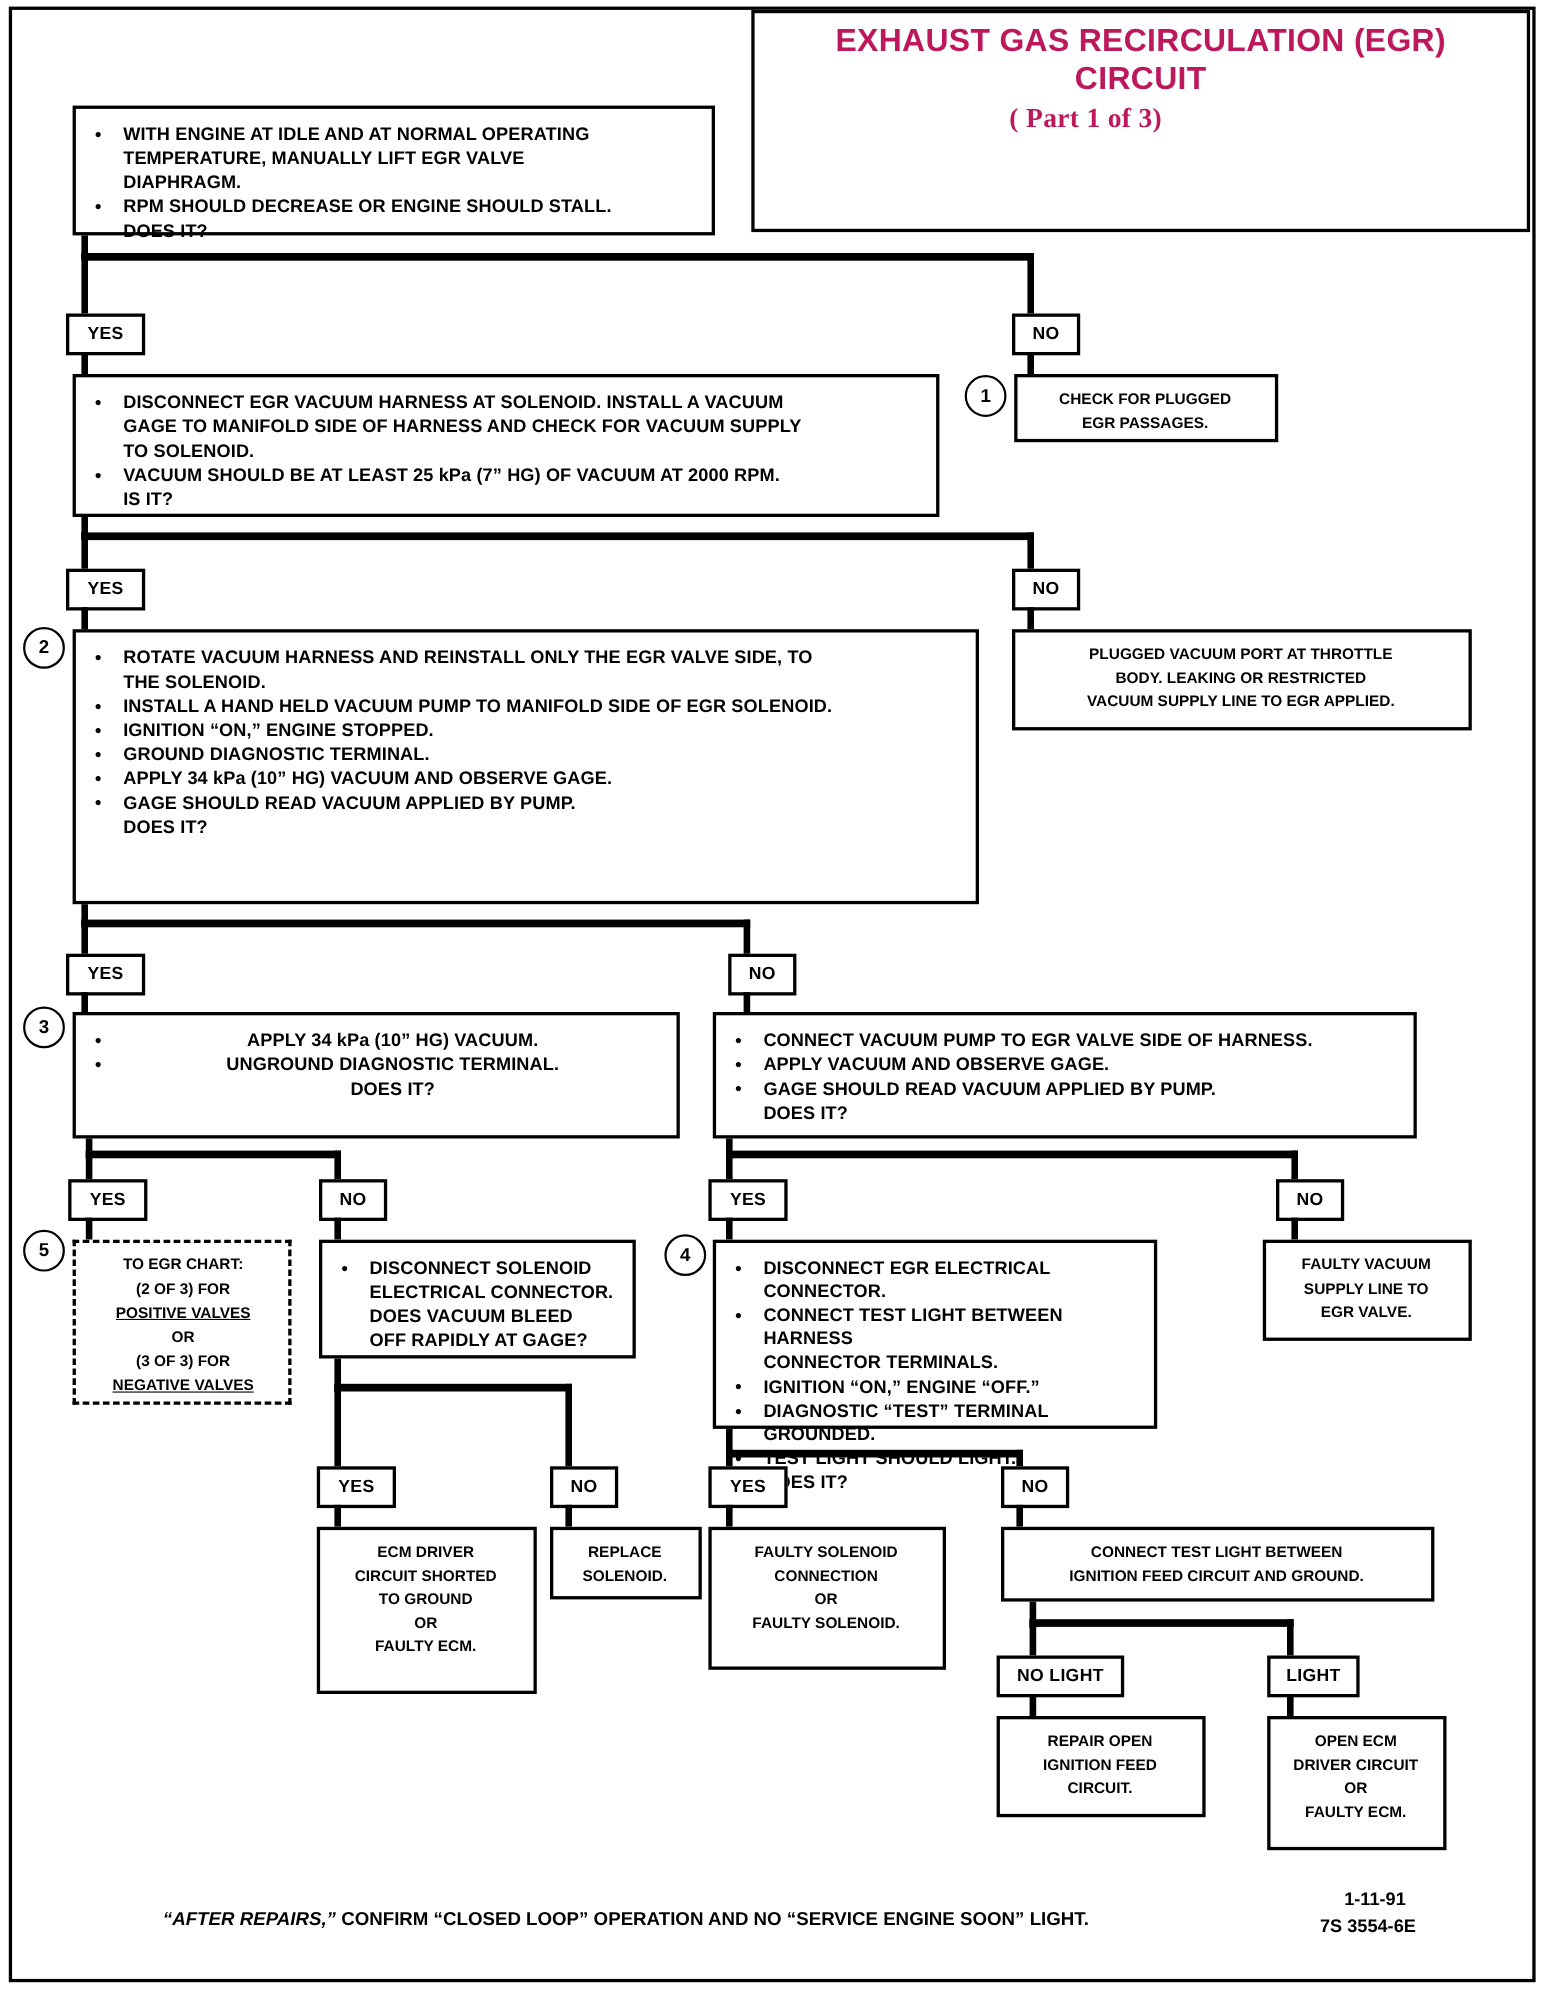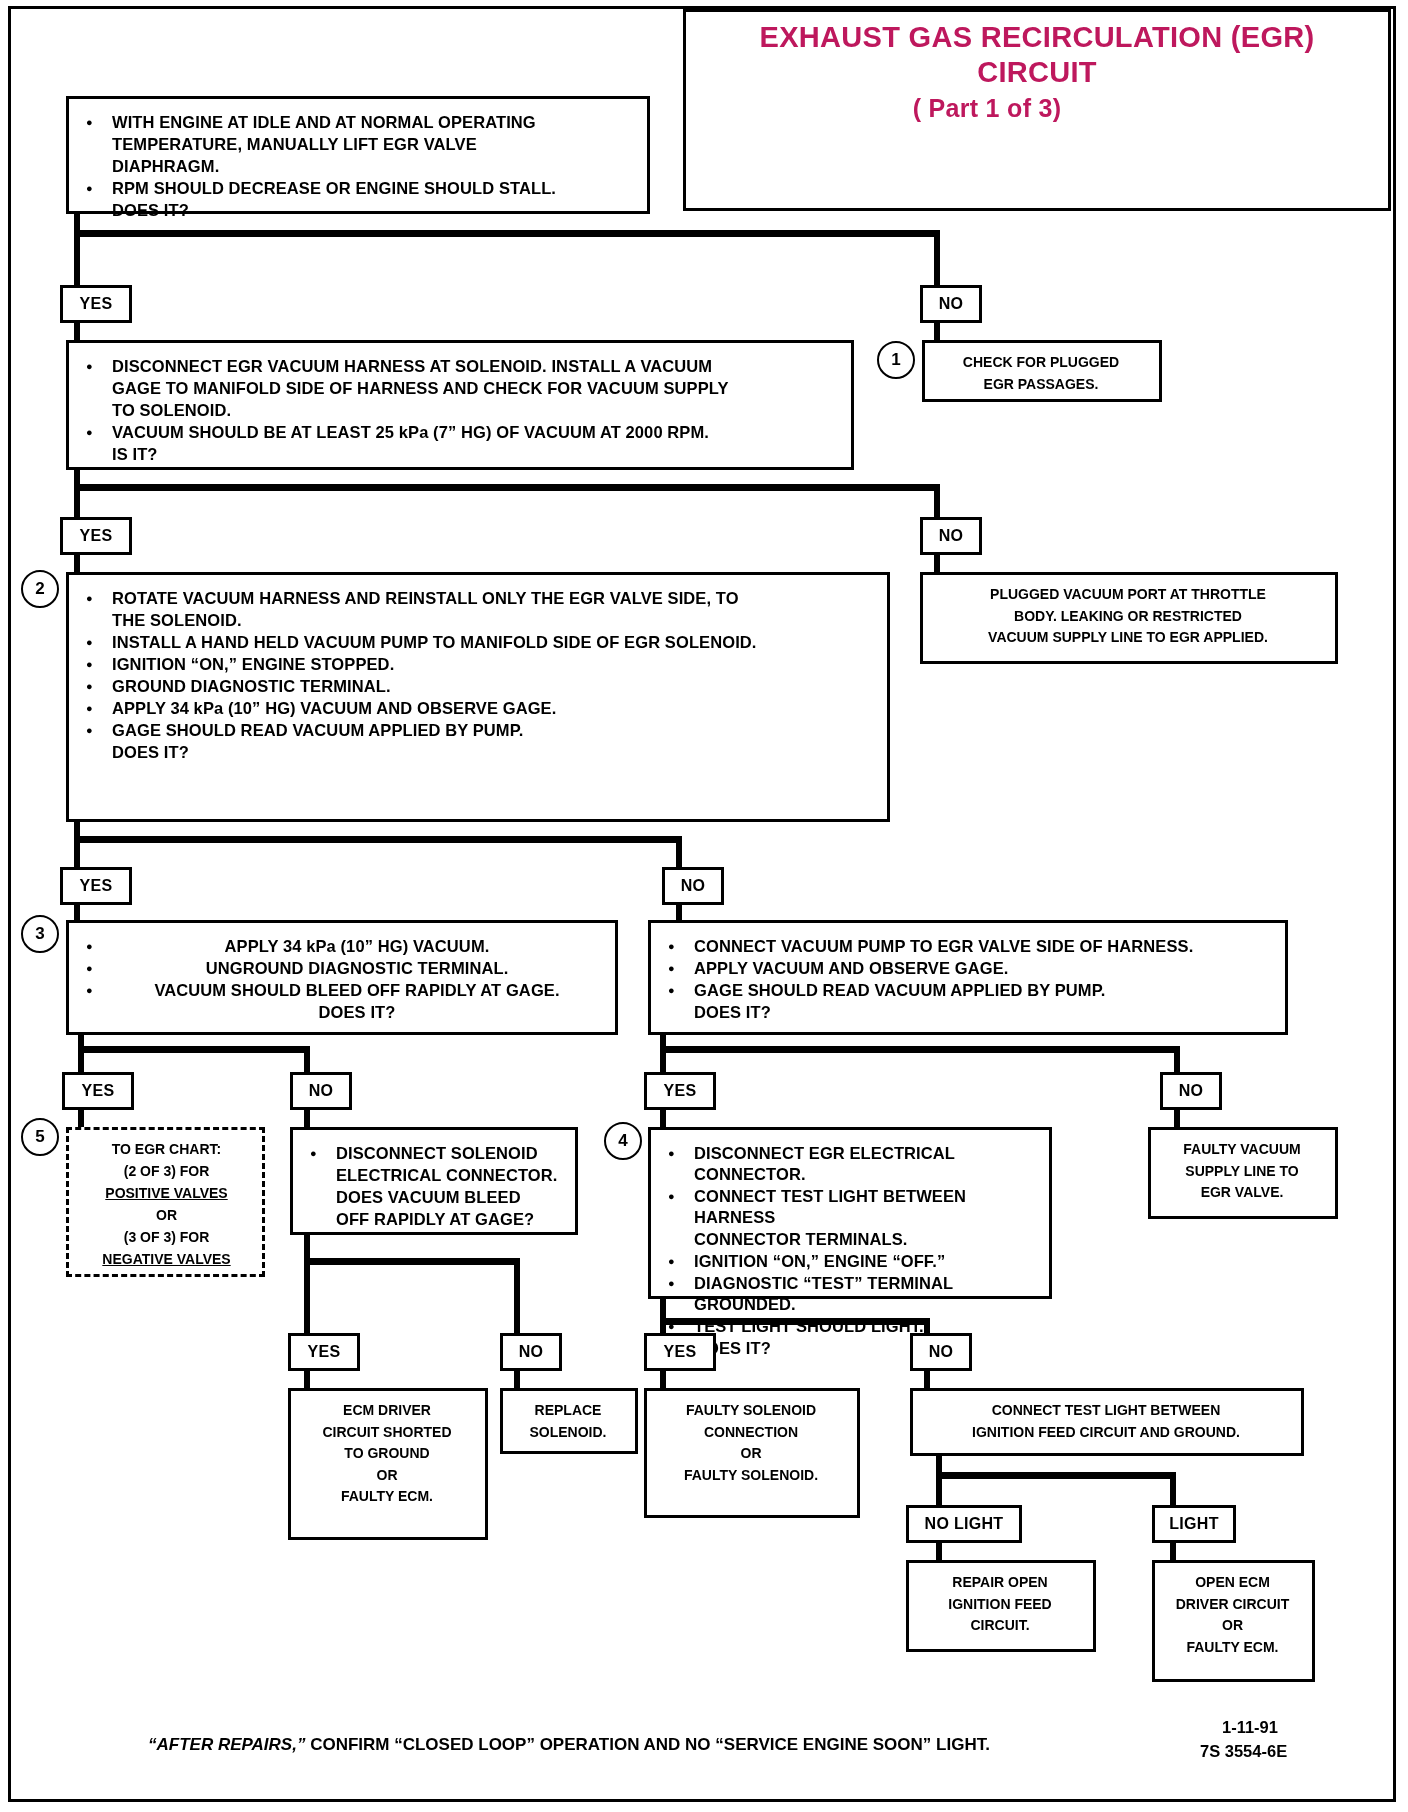--- a/index.html
+++ b/index.html
@@ -42,21 +42,21 @@
 </style>
 </head>
 <body>
 
 <div id="page">
   <div id="frame"></div>
 
   <div class="box" style="left:683px;top:9px;width:708px;height:202px;"></div>
   <div class="title t1" style="left:683px;top:20px;width:708px;">EXHAUST GAS RECIRCULATION (EGR)</div>
   <div class="title t1" style="left:683px;top:55px;width:708px;">CIRCUIT</div>
-  <div class="title t2" style="left:683px;top:92px;width:608px;">( Part  1 of 3)</div>
+  <div class="title t2" style="left:683px;top:92px;width:608px;font-family:Liberation Serif, serif;">( Part  1 of 3)</div>
 
   <div class="box" style="left:66px;top:96px;width:584px;height:118px;">
     <ul class="b pad">
       <li>WITH ENGINE AT IDLE AND AT NORMAL OPERATING</li>
       <li class="cont">TEMPERATURE, MANUALLY LIFT EGR VALVE</li>
       <li class="cont">DIAPHRAGM.</li>
       <li>RPM SHOULD DECREASE OR ENGINE SHOULD STALL.</li>
       <li class="cont">DOES IT?</li>
     </ul>
   </div>
@@ -132,21 +132,20 @@
   <div class="tag" style="left:662px;top:867px;width:62px;height:38px;">NO</div>
 
   <div class="ln" style="left:74px;top:902px;width:6px;height:20px;"></div>
   <div class="ln" style="left:676px;top:902px;width:6px;height:20px;"></div>
 
   <div class="circ" style="left:21px;top:915px;">3</div>
   <div class="box" style="left:66px;top:920px;width:552px;height:115px;text-align:center;">
     <ul class="b pad">
       <li>APPLY 34 kPa (10” HG) VACUUM.</li>
       <li>UNGROUND DIAGNOSTIC TERMINAL.</li>
-      <li> VACUUM SHOULD BLEED OFF RAPIDLY AT GAGE.</li>
       <li class="cont">DOES IT?</li>
     </ul>
   </div>
 
   <div class="box" style="left:648px;top:920px;width:640px;height:115px;">
     <ul class="b pad">
       <li>CONNECT VACUUM PUMP TO EGR VALVE SIDE OF HARNESS.</li>
       <li>APPLY VACUUM AND OBSERVE GAGE.</li>
       <li>GAGE SHOULD READ VACUUM APPLIED BY PUMP.</li>
       <li class="cont">DOES IT?</li>

